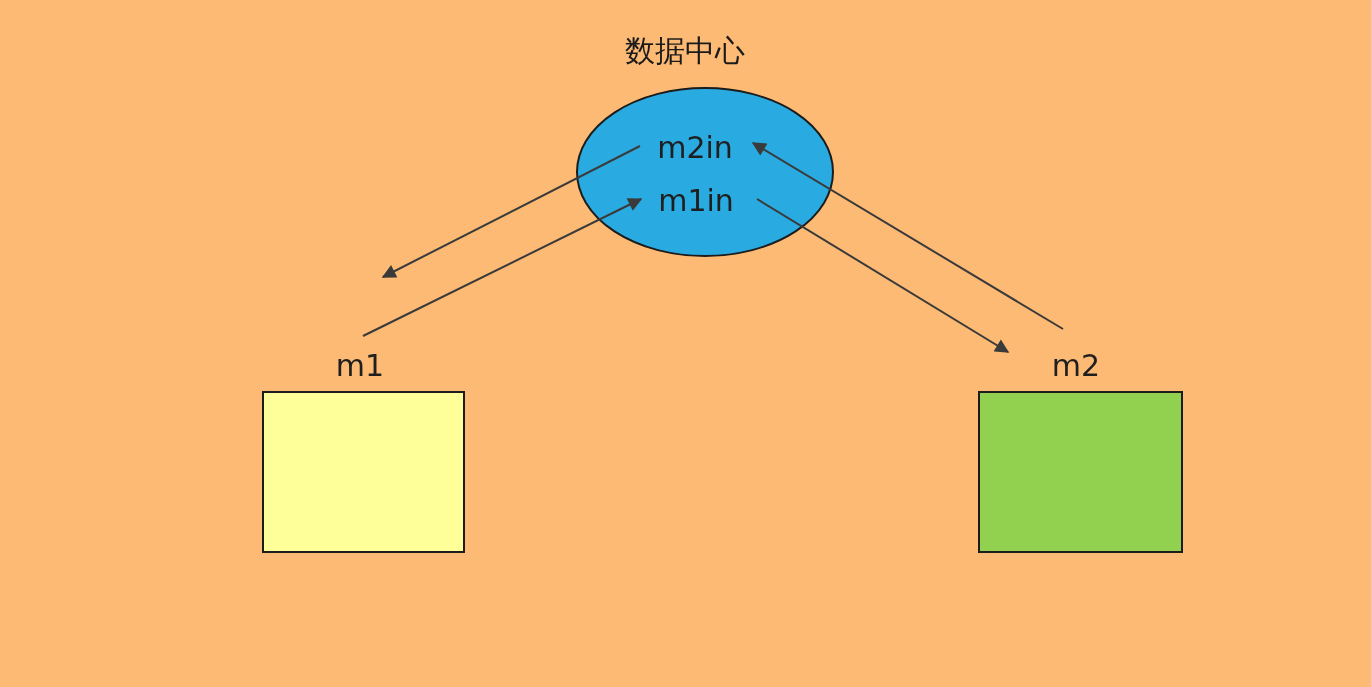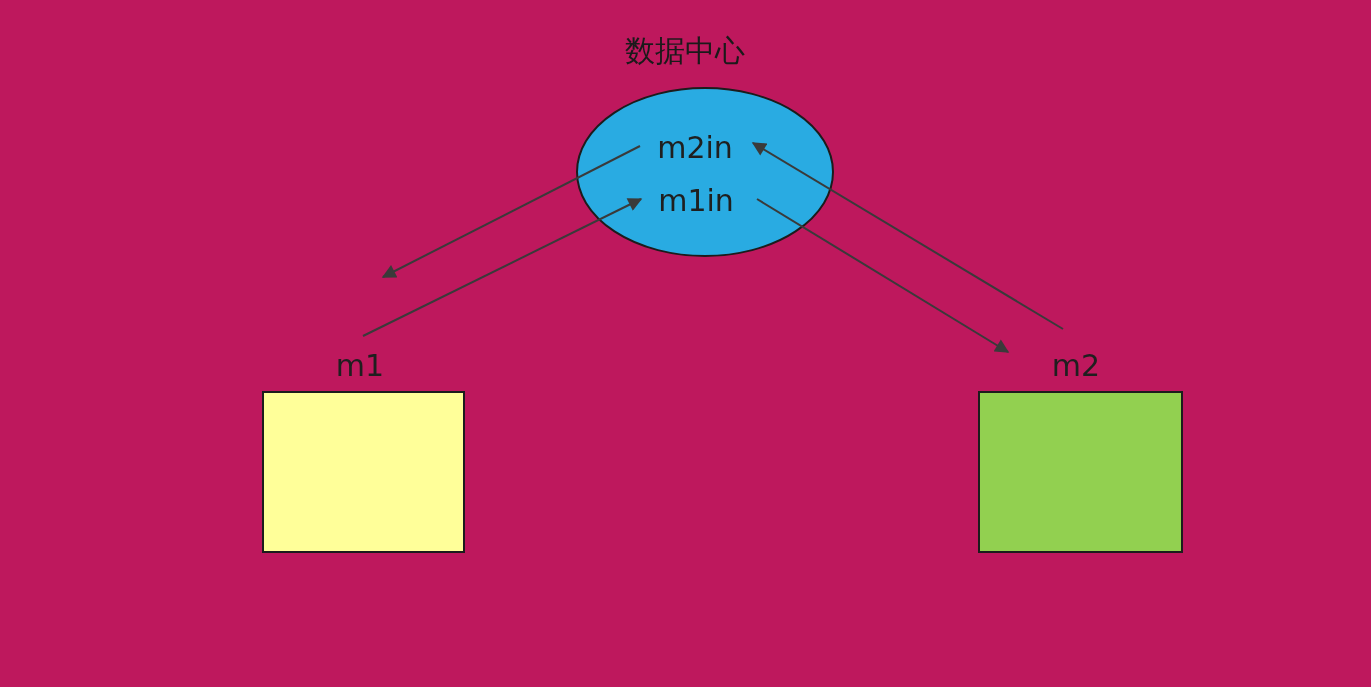--- a/index.html
+++ b/index.html
@@ -8,21 +8,21 @@
     background: #ffffff;
     width: 1371px;
     height: 687px;
     overflow: hidden;
     font-family: "DejaVu Sans", "Liberation Sans", sans-serif;
   }
   .canvas-wrap {
     position: relative;
     width: 1371px;
     height: 687px;
-    background: #be185d;
+    background: #fdba74;
   }
   svg {
     display: block;
     width: 1371px;
     height: 687px;
   }
   .diagram-label {
     font-family: "DejaVu Sans", "Liberation Sans", sans-serif;
     font-size: 30px;
     fill: #1f1f1f;

